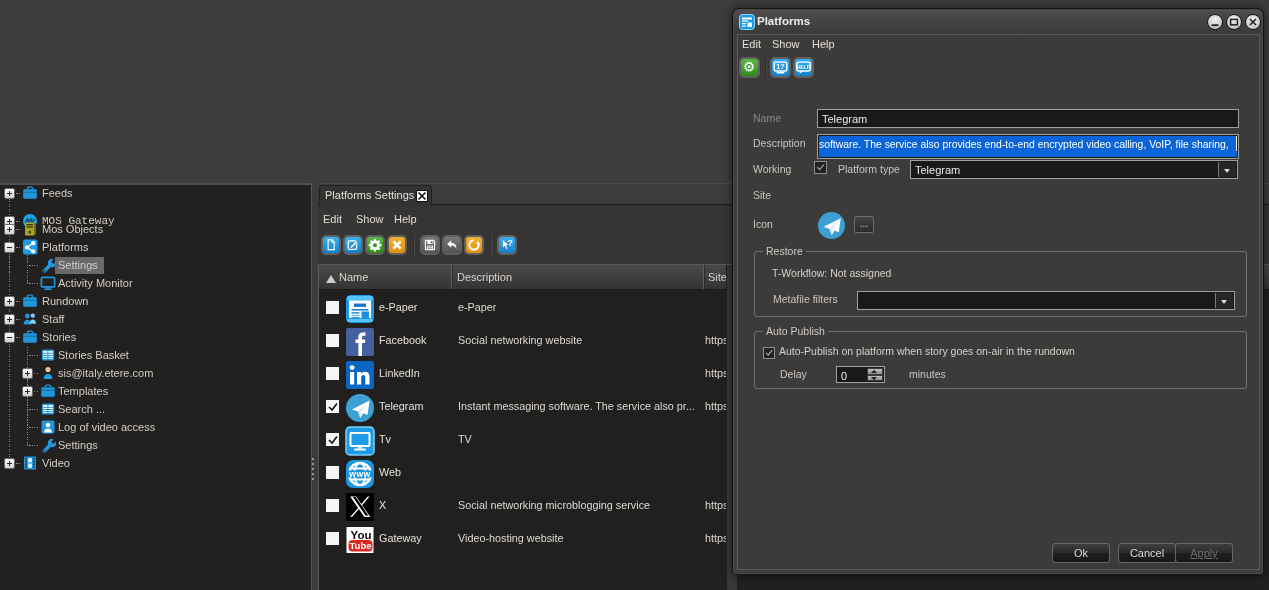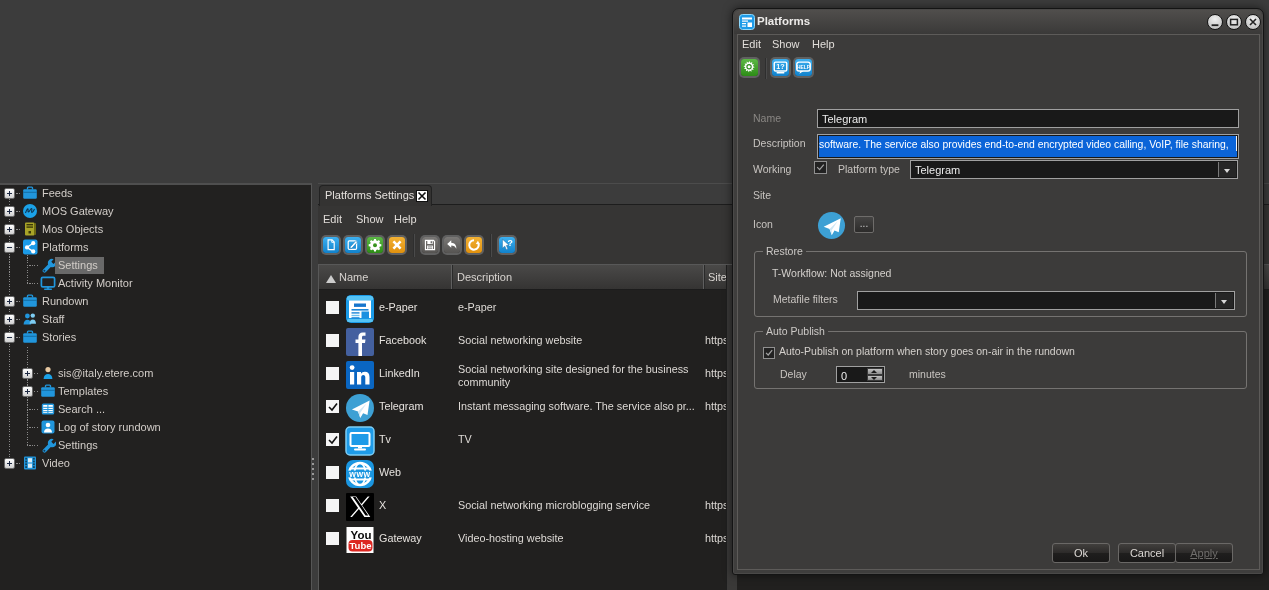--- a/index.html
+++ b/index.html
@@ -67,21 +67,21 @@
 <div class="trow" style="top:0px;">
 <div class="doth" style="left:9px;top:8px;width:11px;"></div>
 <div class="exp plus" style="left:4px;"></div>
 <span style="position:absolute;left:22px;top:0px;"><svg style="" width="16" height="16" viewBox="0 0 16 16">
           <path d="M5.5 4.5 v-1.6 a0.8 0.8 0 0 1 0.8 -0.8 h3.4 a0.8 0.8 0 0 1 0.8 0.8 v1.6" fill="none" stroke="#2196dc" stroke-width="1.4"></path>
           <rect x="1.2" y="4.2" width="13.6" height="9.6" rx="1.2" fill="#2196dc"></rect>
           <rect x="1.2" y="6.8" width="13.6" height="0.9" fill="#13679c"></rect>
         </svg></span>
 <span class="tlabel" style="left:42px;">Feeds</span>
 </div>
-<div class="trow" style="top:18px;">
+<div class="trow" style="top:28px;font-family:Liberation Mono, monospace;">
 <div class="doth" style="left:9px;top:8px;width:11px;"></div>
 <div class="exp plus" style="left:4px;"></div>
 <span style="position:absolute;left:22px;top:0px;"><svg style="" width="16" height="16" viewBox="0 0 16 16">
           <circle cx="8" cy="8" r="7" fill="#1ba2e8"></circle>
           <path d="M3.5 10 C4.5 7 5.5 5.5 6 6 C6.5 6.5 5.5 9 6.5 9 C7.5 9 8.5 5.5 9.5 5.5 C10.5 5.5 9 9.5 10 9.5 C11 9.5 12 7 12.5 6" fill="none" stroke="#0d3550" stroke-width="1.1"></path>
         </svg></span>
 <span class="tlabel" style="left:42px;">MOS Gateway</span>
 </div>
 <div class="trow" style="top:36px;">
 <div class="doth" style="left:9px;top:8px;width:11px;"></div>
@@ -153,59 +153,71 @@
 <div class="doth" style="left:9px;top:8px;width:11px;"></div>
 <div class="exp plus" style="left:4px;"></div>
 <span style="position:absolute;left:22px;top:0px;"><svg style="" width="16" height="16" viewBox="0 0 16 16">
           <circle cx="5.4" cy="5" r="2.4" fill="#2196dc"></circle>
           <path d="M1.6 13.5 c0-3.2 1.7-4.8 3.8-4.8 s3.8 1.6 3.8 4.8 z" fill="#2196dc"></path>
           <circle cx="10.8" cy="4.6" r="2.2" fill="#7ecdf2"></circle>
           <path d="M7.6 12.8 c0-3 1.5-4.4 3.2-4.4 s3.2 1.4 3.2 4.4 z" fill="#7ecdf2"></path>
         </svg></span>
 <span class="tlabel" style="left:42px;">Staff</span>
 </div>
-<div class="trow" style="top:180px;">
-<div class="doth" style="left:27px;top:8px;width:11px;"></div>
-<div class="exp plus" style="left:22px;"></div>
-<span style="position:absolute;left:40px;top:0px;"><svg style="" width="16" height="16" viewBox="0 0 16 16">
-          <circle cx="8" cy="4.6" r="2.6" fill="#e8c9a2"></circle>
-          <path d="M3.6 14 c0-3.4 2-5 4.4-5 s4.4 1.6 4.4 5 z" fill="#1ba2e8"></path>
-        </svg></span>
-<span class="tlabel" style="left:58px;">sis@italy.etere.com</span>
-</div>
-<div class="trow" style="top:198px;">
-<div class="doth" style="left:27px;top:8px;width:11px;"></div>
-<div class="exp plus" style="left:22px;"></div>
-<span style="position:absolute;left:40px;top:0px;"><svg style="" width="16" height="16" viewBox="0 0 16 16">
-          <path d="M5.5 4.5 v-1.6 a0.8 0.8 0 0 1 0.8 -0.8 h3.4 a0.8 0.8 0 0 1 0.8 0.8 v1.6" fill="none" stroke="#2196dc" stroke-width="1.4"></path>
-          <rect x="1.2" y="4.2" width="13.6" height="9.6" rx="1.2" fill="#2196dc"></rect>
-          <rect x="1.2" y="6.8" width="13.6" height="0.9" fill="#13679c"></rect>
-        </svg></span>
-<span class="tlabel" style="left:58px;">Templates</span>
-</div>
-<div class="trow" style="top:216px;">
+<div class="trow" style="top:162px;">
 <div class="doth" style="left:27px;top:8px;width:11px;"></div>
 <span style="position:absolute;left:40px;top:0px;"><svg style="" width="16" height="16" viewBox="0 0 16 16">
           <rect x="1.8" y="2.5" width="12.4" height="11" rx="1.5" fill="#2196dc"></rect>
           <rect x="3.2" y="4" width="9.6" height="8" fill="#fff"></rect>
           <rect x="3.2" y="5.8" width="9.6" height="1" fill="#2196dc"></rect>
           <rect x="3.2" y="8" width="9.6" height="1" fill="#2196dc"></rect>
           <rect x="3.2" y="10.2" width="9.6" height="1" fill="#2196dc"></rect>
           <rect x="7.4" y="4" width="1" height="8" fill="#2196dc"></rect>
         </svg></span>
+<span class="tlabel" style="left:58px;">Stories Basket</span>
+</div>
+<div class="trow" style="top:180px;">
+<div class="doth" style="left:27px;top:8px;width:11px;"></div>
+<div class="exp plus" style="left:22px;"></div>
+<span style="position:absolute;left:40px;top:0px;"><svg style="" width="16" height="16" viewBox="0 0 16 16">
+          <circle cx="8" cy="4.6" r="2.6" fill="#e8c9a2"></circle>
+          <path d="M3.6 14 c0-3.4 2-5 4.4-5 s4.4 1.6 4.4 5 z" fill="#1ba2e8"></path>
+        </svg></span>
+<span class="tlabel" style="left:58px;">sis@italy.etere.com</span>
+</div>
+<div class="trow" style="top:198px;">
+<div class="doth" style="left:27px;top:8px;width:11px;"></div>
+<div class="exp plus" style="left:22px;"></div>
+<span style="position:absolute;left:40px;top:0px;"><svg style="" width="16" height="16" viewBox="0 0 16 16">
+          <path d="M5.5 4.5 v-1.6 a0.8 0.8 0 0 1 0.8 -0.8 h3.4 a0.8 0.8 0 0 1 0.8 0.8 v1.6" fill="none" stroke="#2196dc" stroke-width="1.4"></path>
+          <rect x="1.2" y="4.2" width="13.6" height="9.6" rx="1.2" fill="#2196dc"></rect>
+          <rect x="1.2" y="6.8" width="13.6" height="0.9" fill="#13679c"></rect>
+        </svg></span>
+<span class="tlabel" style="left:58px;">Templates</span>
+</div>
+<div class="trow" style="top:216px;">
+<div class="doth" style="left:27px;top:8px;width:11px;"></div>
+<span style="position:absolute;left:40px;top:0px;"><svg style="" width="16" height="16" viewBox="0 0 16 16">
+          <rect x="1.8" y="2.5" width="12.4" height="11" rx="1.5" fill="#2196dc"></rect>
+          <rect x="3.2" y="4" width="9.6" height="8" fill="#fff"></rect>
+          <rect x="3.2" y="5.8" width="9.6" height="1" fill="#2196dc"></rect>
+          <rect x="3.2" y="8" width="9.6" height="1" fill="#2196dc"></rect>
+          <rect x="3.2" y="10.2" width="9.6" height="1" fill="#2196dc"></rect>
+          <rect x="7.4" y="4" width="1" height="8" fill="#2196dc"></rect>
+        </svg></span>
 <span class="tlabel" style="left:58px;">Search ...</span>
 </div>
 <div class="trow" style="top:234px;">
 <div class="doth" style="left:27px;top:8px;width:11px;"></div>
 <span style="position:absolute;left:40px;top:0px;"><svg style="" width="16" height="16" viewBox="0 0 16 16">
           <rect x="1.5" y="1.5" width="13" height="13" rx="2" fill="#2196dc"></rect>
           <circle cx="8" cy="6" r="2.3" fill="#fff"></circle>
           <path d="M4 13.5 c0-2.8 1.7-4.1 4-4.1 s4 1.3 4 4.1 z" fill="#fff"></path>
         </svg></span>
-<span class="tlabel" style="left:58px;">Log of story rundown</span>
+<span class="tlabel" style="left:58px;">Log of video access</span>
 </div>
 <div class="trow" style="top:252px;">
 <div class="doth" style="left:27px;top:8px;width:11px;"></div>
 <span style="position:absolute;left:40px;top:0px;"><svg style="" width="16" height="16" viewBox="0 0 16 16">
           <g transform="scale(1.0)">
             <path d="M13.6 2.2 a4.2 4.2 0 0 0 -5.5 5.3 L3.2 12.4 a1.9 1.9 0 1 0 2.7 2.7 L10.8 10 a4.2 4.2 0 0 0 5.3 -5.5 L13.5 7 L11.3 4.8 Z" fill="#2196dc"></path>
             <circle cx="4.4" cy="13.7" r="1" fill="#123a56"></circle>
           </g>
         </svg></span>
 <span class="tlabel" style="left:58px;">Settings</span>
@@ -322,21 +334,20 @@
         </div>
 <div class="row" style="top:66px;">
           <div class="cb"></div>
           <span class="ricon"><svg style="" width="30" height="30" viewBox="0 0 30 30">
               <rect x="1" y="1" width="28" height="28" rx="2" fill="#0a66c2"></rect>
               <rect x="5" y="12" width="4.2" height="12.5" fill="#fff"></rect>
               <circle cx="7.1" cy="7.6" r="2.4" fill="#fff"></circle>
               <path d="M12 12 h4 v1.8 c0.7-1.2 2-2.1 3.9-2.1 c3 0 4.6 1.8 4.6 5.3 v7.5 h-4.2 v-6.9 c0-1.7-0.7-2.6-2-2.6 c-1.4 0-2.1 1-2.1 2.6 v6.9 h-4.2 z" fill="#fff"></path>
             </svg></span>
           <span class="rname">LinkedIn</span>
-          <span class="rdesc two">Social networking site designed for the business community</span>
           <span class="rsite">https</span>
         </div>
 <div class="row" style="top:99px;">
           <div class="cb"></div>
           <svg style="position:absolute;left:8px;top:9px" width="12" height="12" viewBox="0 0 12 12">
             <path d="M2 6 L5 9 L10 2.5" stroke="#111" stroke-width="1.6" fill="none"></path>
           </svg>
           <span class="ricon"><svg style="" width="30" height="30" viewBox="0 0 30 30">
               <g transform="scale(1.0)">
                 <circle cx="15" cy="15" r="14" fill="#3da0d4"></circle>

